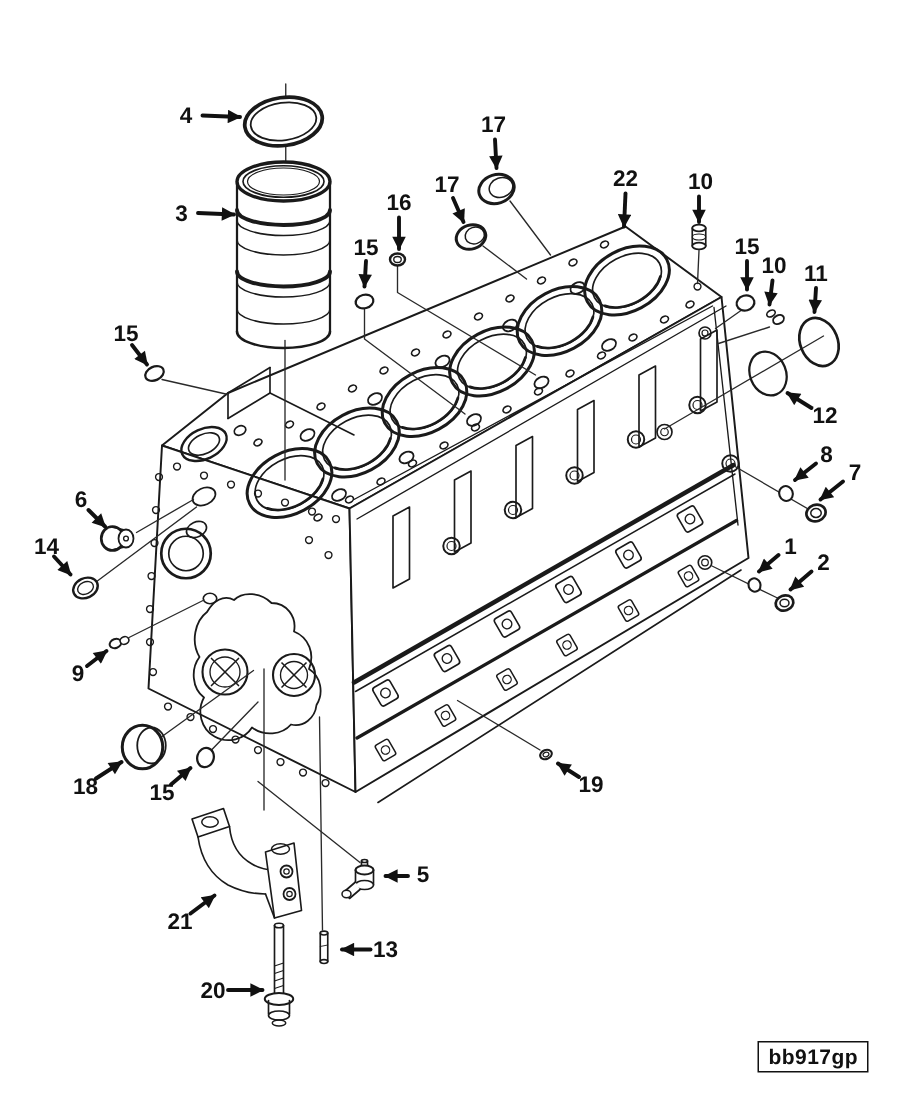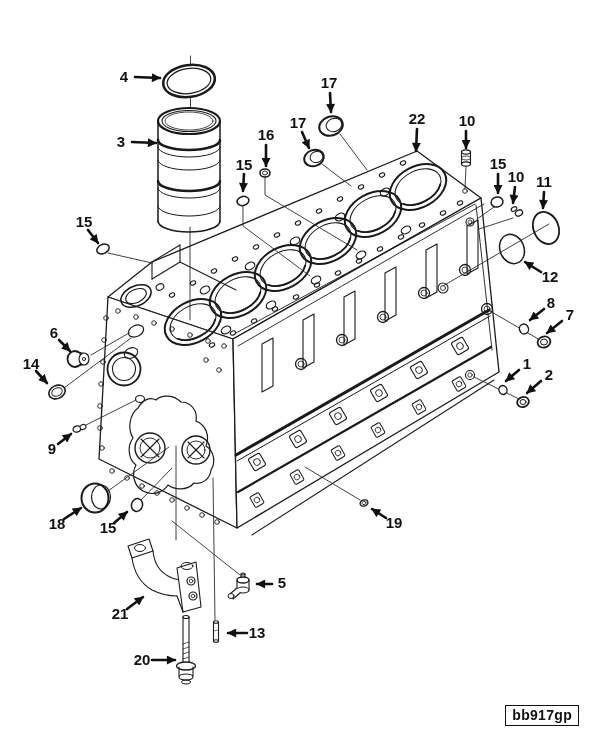--- a/index.html
+++ b/index.html
@@ -5,21 +5,21 @@
   html,body{margin:0;padding:0;background:#ffffff;}
   .canvas{position:relative;width:600px;height:738px;background:#ffffff;overflow:hidden;
           font-family:"Liberation Sans",sans-serif;}
   .canvas svg{position:absolute;left:0;top:0;}
   svg g{stroke:#1a1a1a;fill:none;stroke-linecap:round;stroke-linejoin:round;stroke-width:1.1px;}
   .callout-label{font:bold 15px "Liberation Sans",sans-serif;fill:#111;stroke:none;}
   .callout-arrow{stroke:#111;stroke-width:2.6;}
   .leader{stroke:#2a2a2a;stroke-width:0.9;}
   .face{fill:#ffffff;stroke-width:1.3;}
   .wfill{fill:#ffffff;}
-  .code-box{position:absolute;right:21px;bottom:12px;border:1.7px solid #111;
+  .code-box{position:absolute;right:21px;bottom:23px;border:1.7px solid #111;
             padding:1px 6px 2px 6px;font-weight:bold;font-size:14px;color:#111;
             letter-spacing:0.3px;background:#fff;}
 </style>
 </head>
 <body>
 
 <div class="canvas">
 <svg width="600" height="738" viewBox="0 0 600 738">
   <defs>
     <marker id="ah" viewBox="0 0 10 10" refX="9" refY="5" markerWidth="10" markerHeight="9" markerUnits="userSpaceOnUse" orient="auto-start-reverse">

